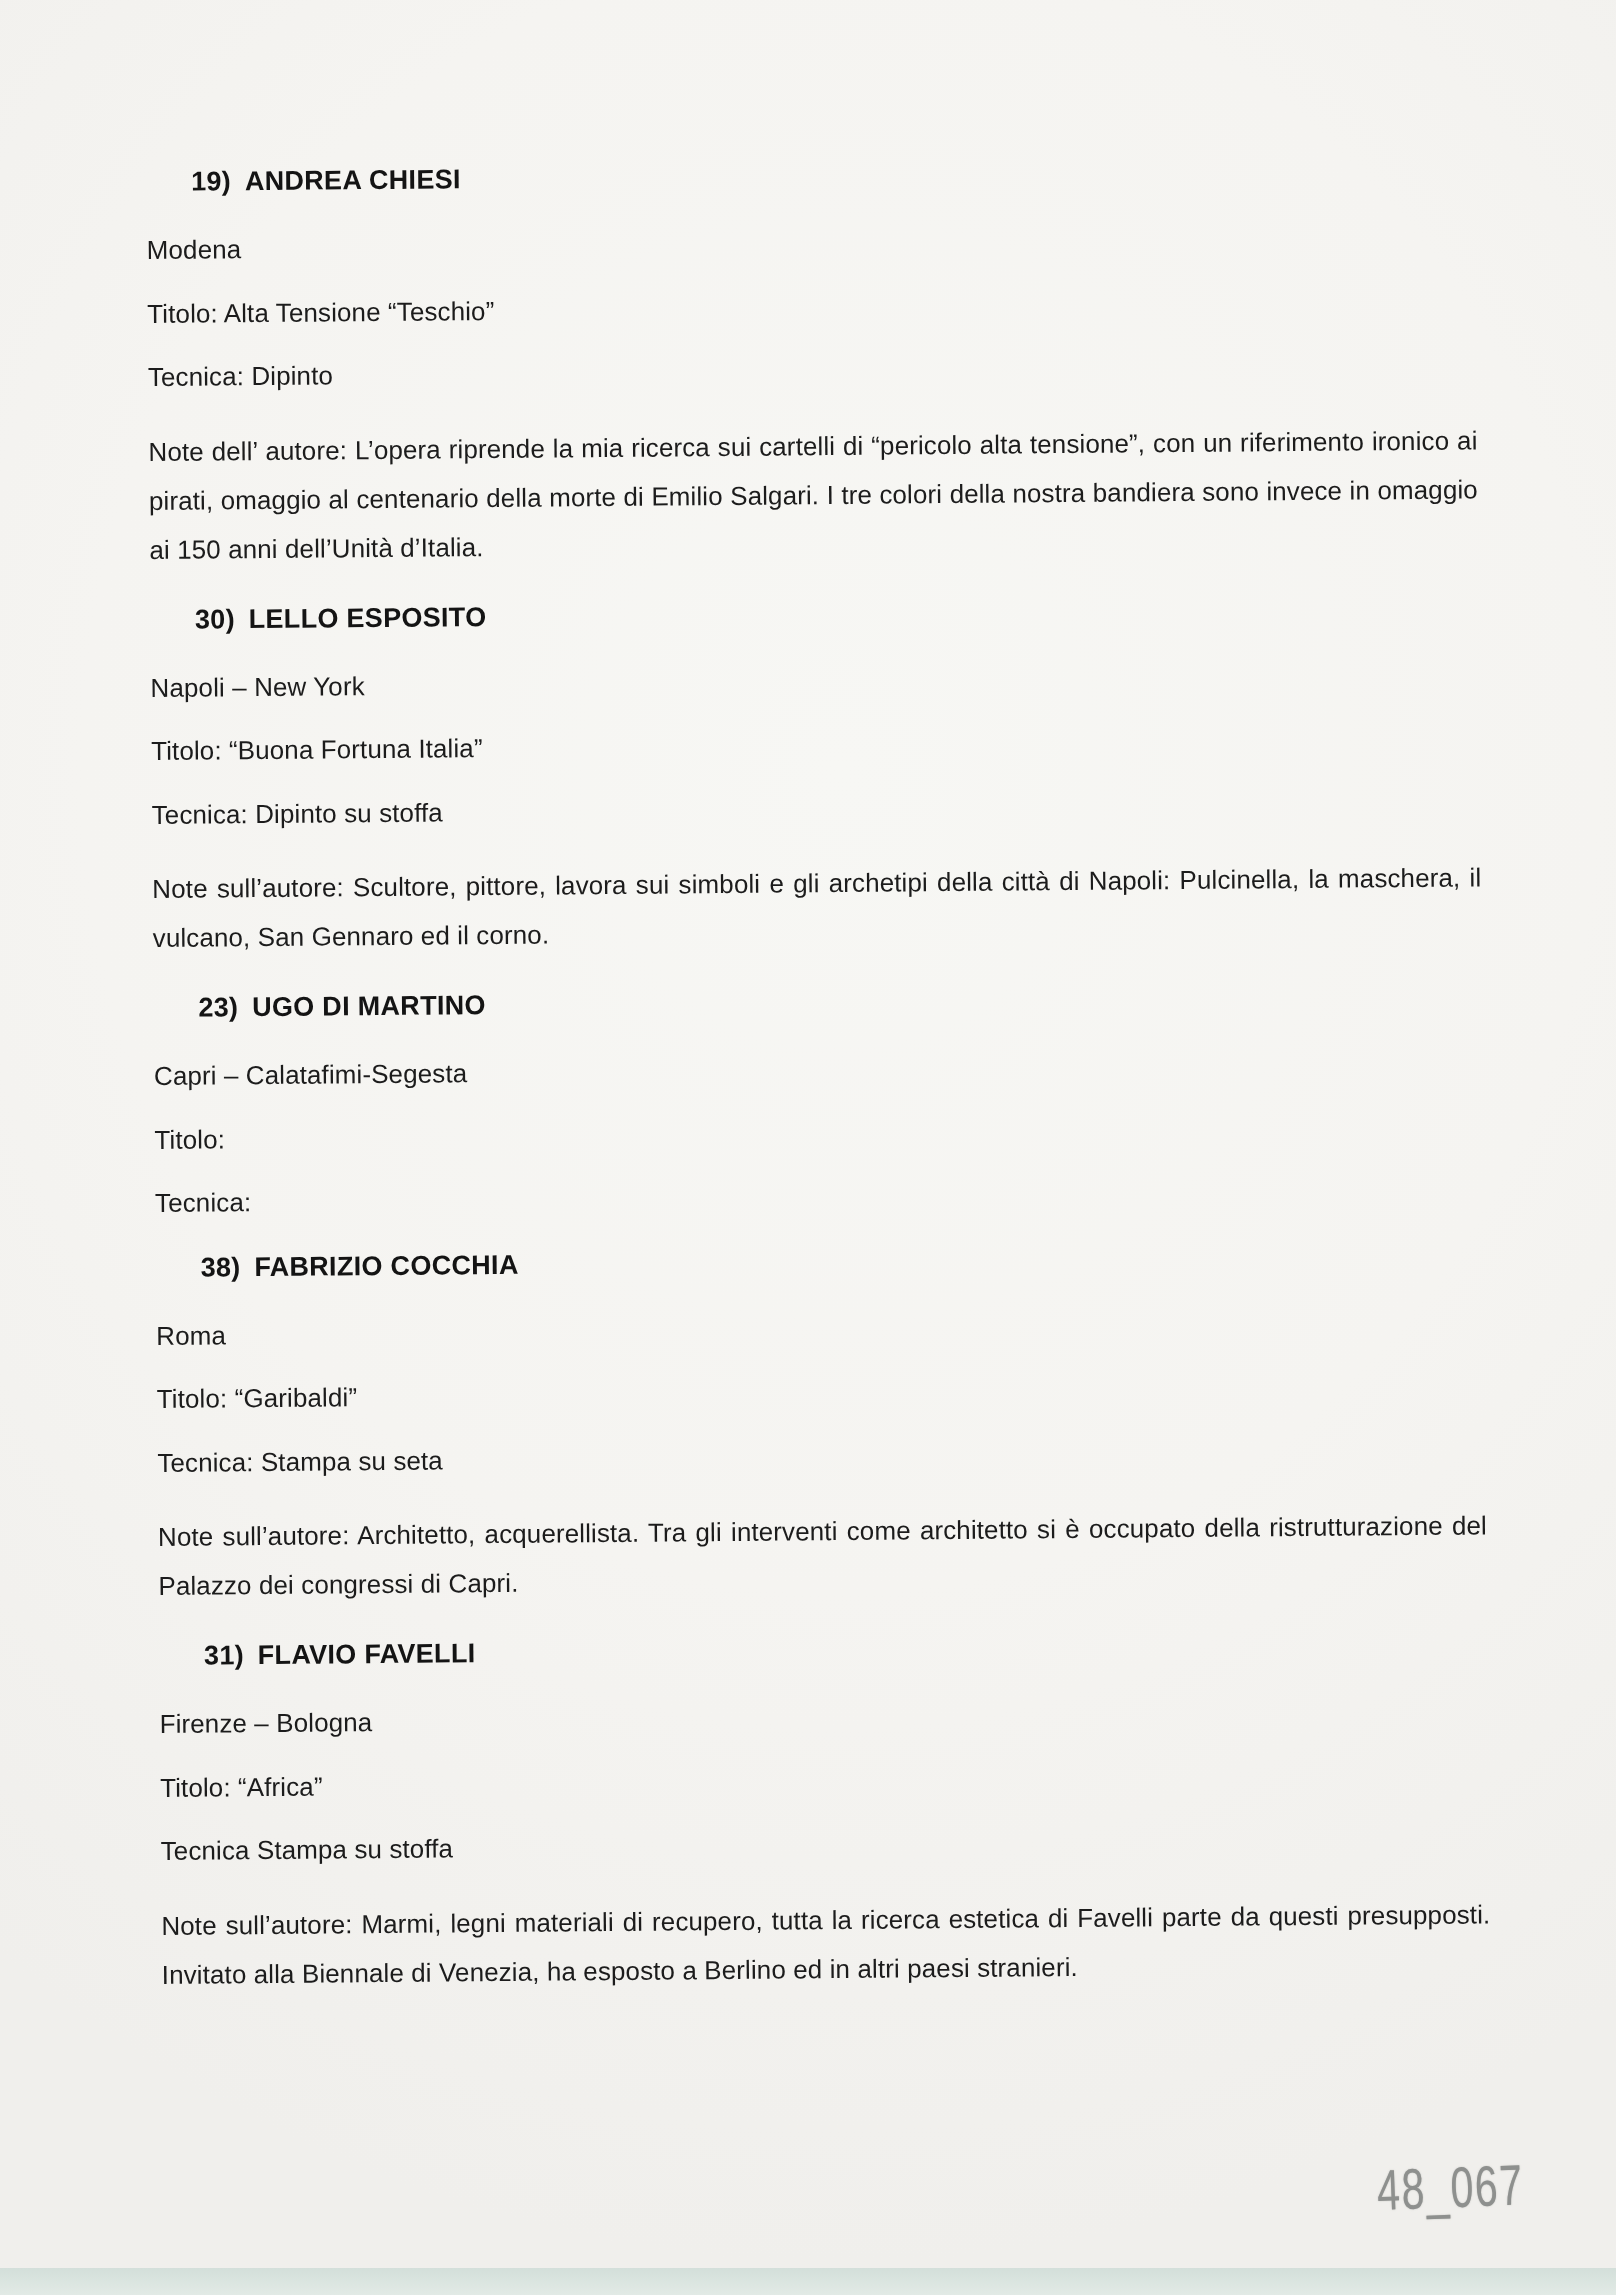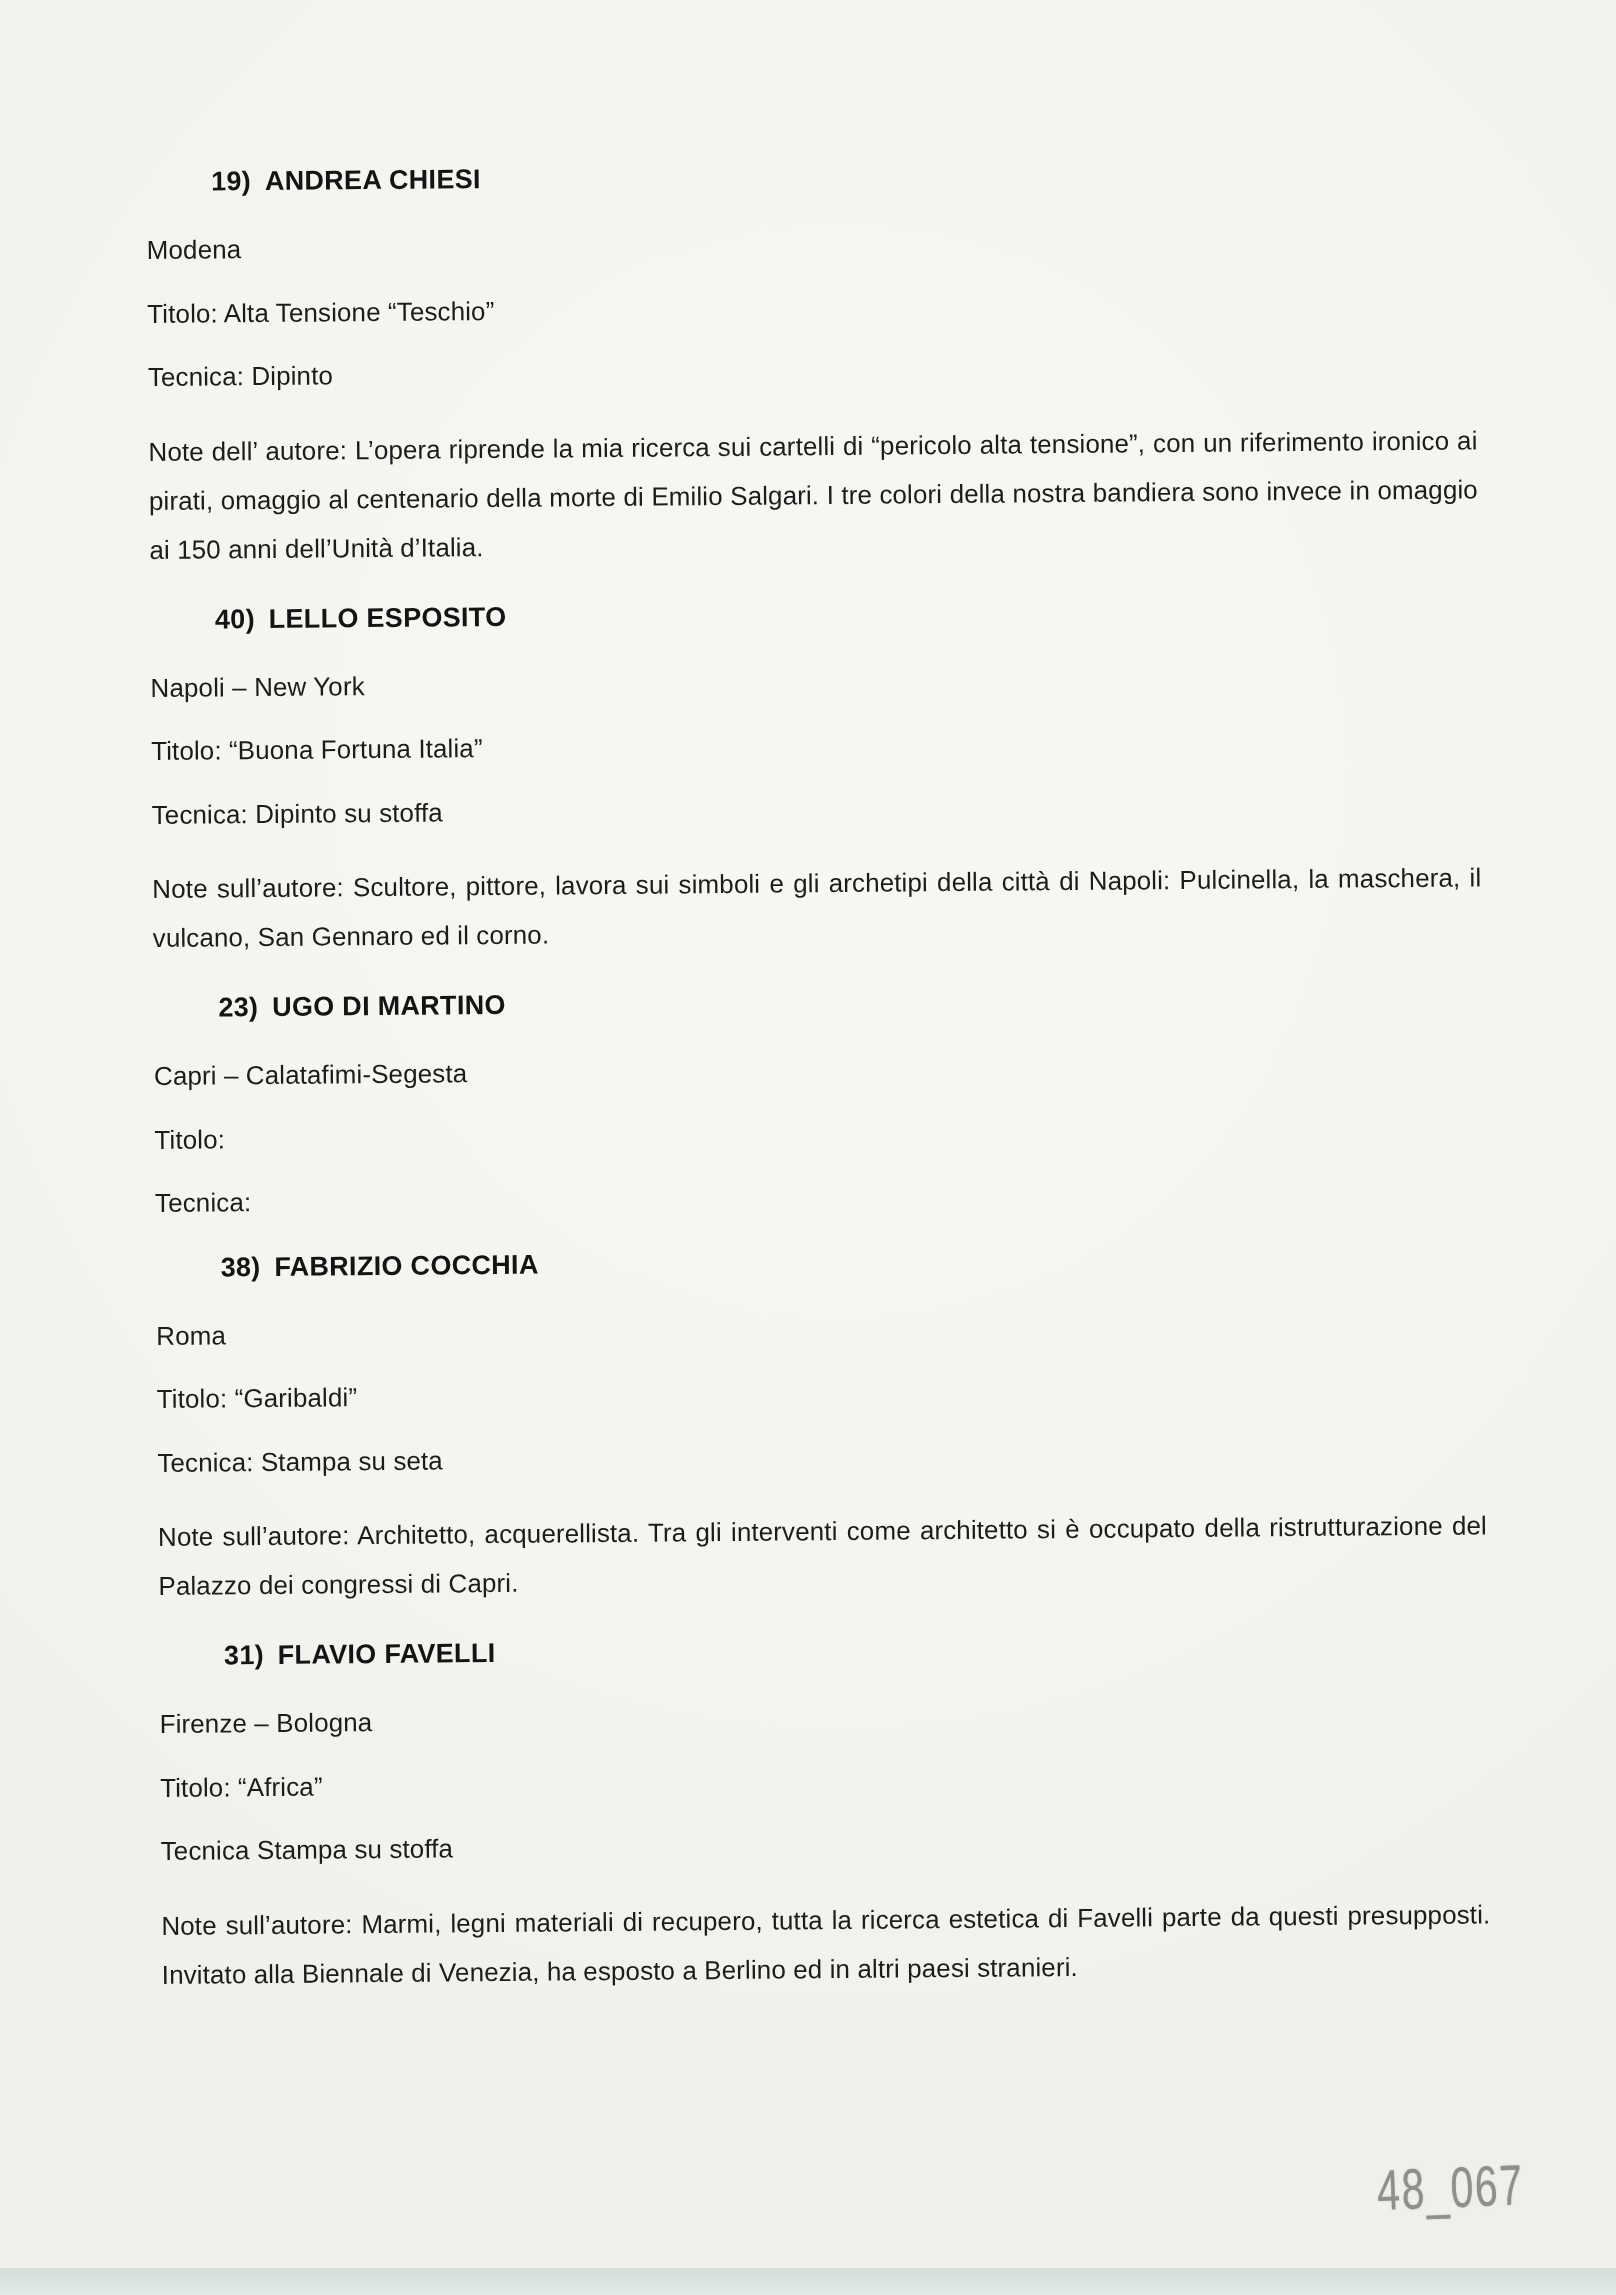--- a/index.html
+++ b/index.html
@@ -42,21 +42,21 @@
     color: var(--ink);
   }
   .entry-heading {
     font-size: 27px;
     font-weight: 700;
     letter-spacing: 0.3px;
     color: #141414;
     margin: 0 0 40px 45px;
     line-height: 29px;
   }
-  .entry-heading .num { margin-right: 13.8px; margin-left: 20px; }
+  .entry-heading .num { margin-right: 13.8px; }
   .meta {
     font-size: 26px;
     font-weight: 400;
     line-height: 27.5px;
     margin-bottom: 36px;
     letter-spacing: 0.1px;
   }
   .note {
     font-size: 26px;
     line-height: 49px;
@@ -98,21 +98,21 @@
           <span class="num">19)</span><span class="nm">ANDREA CHIESI</span>
         </h2>
         <p class="meta">Modena</p>
         <p class="meta">Titolo: Alta Tensione “Teschio”</p>
         <p class="meta">Tecnica: Dipinto</p>
         <p class="note">Note dell’ autore: L’opera riprende la mia ricerca sui cartelli di “pericolo alta tensione”, con un riferimento ironico ai pirati, omaggio al centenario della morte di Emilio Salgari. I tre colori della nostra bandiera sono invece in omaggio ai 150 anni dell’Unità d’Italia.</p>
       </section>
 
       <section class="entry">
         <h2 class="entry-heading">
-          <span class="num">40)</span><span class="nm">LELLO ESPOSITO</span>
+          <span class="num">30)</span><span class="nm">LELLO ESPOSITO</span>
         </h2>
         <p class="meta">Napoli – New York</p>
         <p class="meta">Titolo: “Buona Fortuna Italia”</p>
         <p class="meta">Tecnica: Dipinto su stoffa</p>
         <p class="note">Note sull’autore: Scultore, pittore, lavora sui simboli e gli archetipi della città di Napoli: Pulcinella, la maschera, il vulcano, San Gennaro ed il corno.</p>
       </section>
 
       <section class="entry">
         <h2 class="entry-heading">
           <span class="num">23)</span><span class="nm">UGO DI MARTINO</span>

